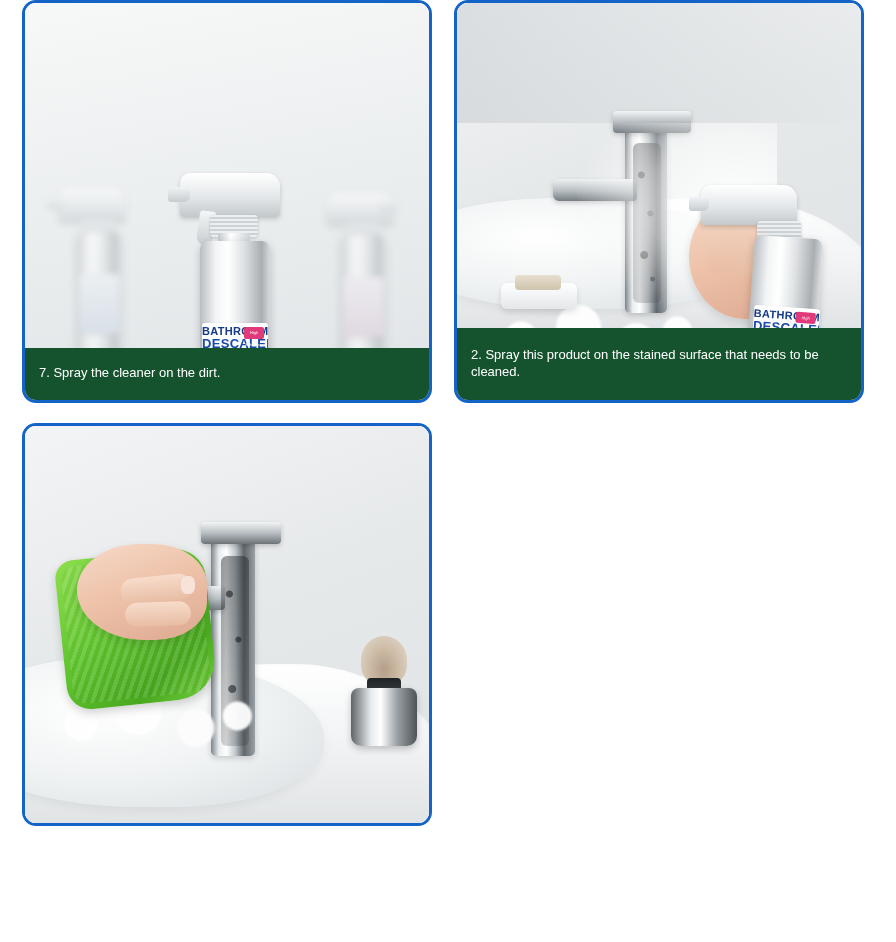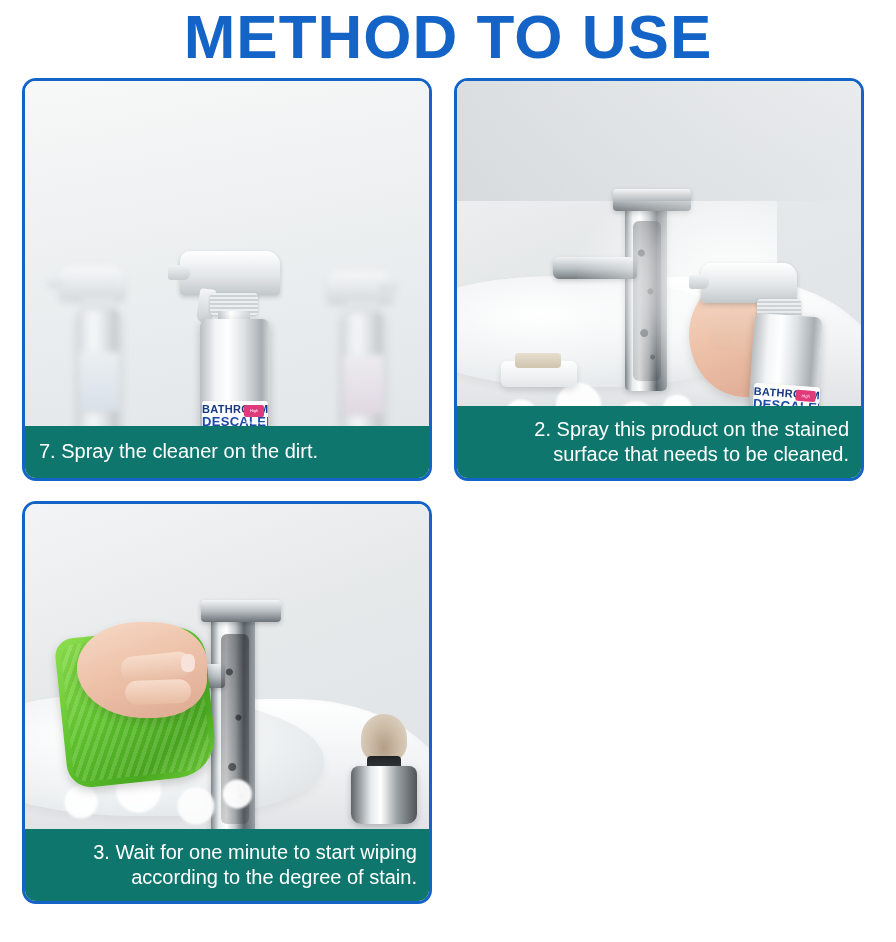--- a/index.html
+++ b/index.html
@@ -47,29 +47,28 @@
     flex-direction: column;
     background: #ffffff;
   }
   .photo {
     position: relative;
     flex: 1 1 auto;
     overflow: hidden;
     background: #e9ecee;
   }
   .caption {
-    background: #0f766e;
+    background: #14532d;
     color: #ffffff;
-    font-size: 20px;
+    font-size: 13px;
     line-height: 1.25;
     padding: 9px 12px 10px 14px;
     min-height: 52px;
     display: flex;
     align-items: center;
-    text-align: right;
   }
   .caption.two-line { min-height: 72px; }
 
   
   .wall {
     position: absolute; left: 0; top: 0; width: 100%; height: 100%;
     background: linear-gradient(160deg,#f3f4f5 0%,#e6e9ea 45%,#dfe3e5 100%);
   }
   .wall.soft {
     background: linear-gradient(170deg,#f7f8f8 0%,#eceff0 50%,#e2e6e8 100%);
@@ -296,21 +295,20 @@
     position: absolute;
     filter: blur(3px);
     opacity: .55;
   }
 </style>
 </head>
 <body>
 
 <div class="page">
 
-  <div class="title">METHOD TO USE</div>
 
   <div class="grid">
 
     <div class="card">
       <div class="photo">
         <div class="wall soft"></div>
 
         <div class="blur-bottle" style="left:30px; top:185px; width:90px; height:175px;">
           <div class="trigger-head" style="left:4px; top:0; width:66px; height:34px;"></div>
           <div class="trigger-nozzle" style="left:-8px; top:10px; width:18px; height:12px;"></div>
@@ -409,18 +407,17 @@
         <div class="cloth" style="left:36px; top:128px; width:150px; height:150px; transform:rotate(-6deg);"></div>
         <div class="hand" style="left:52px; top:118px; width:130px; height:96px;"></div>
         <div class="finger" style="left:96px; top:150px; width:70px; height:26px; transform:rotate(-6deg);"></div>
         <div class="finger" style="left:100px; top:176px; width:66px; height:24px; transform:rotate(-2deg);"></div>
         <div class="nail" style="left:156px; top:150px; width:14px; height:18px;"></div>
 
         <div class="brush-head" style="left:336px; top:210px;"></div>
         <div class="brush-neck" style="left:342px; top:252px;"></div>
         <div class="brush-holder" style="left:326px; top:262px;"></div>
       </div>
-      <div class="caption two-line">3. Wait for one minute to start wiping according to the degree of stain.</div>
     </div>
 
 
   </div>
 </div>
 
 </body></html>

